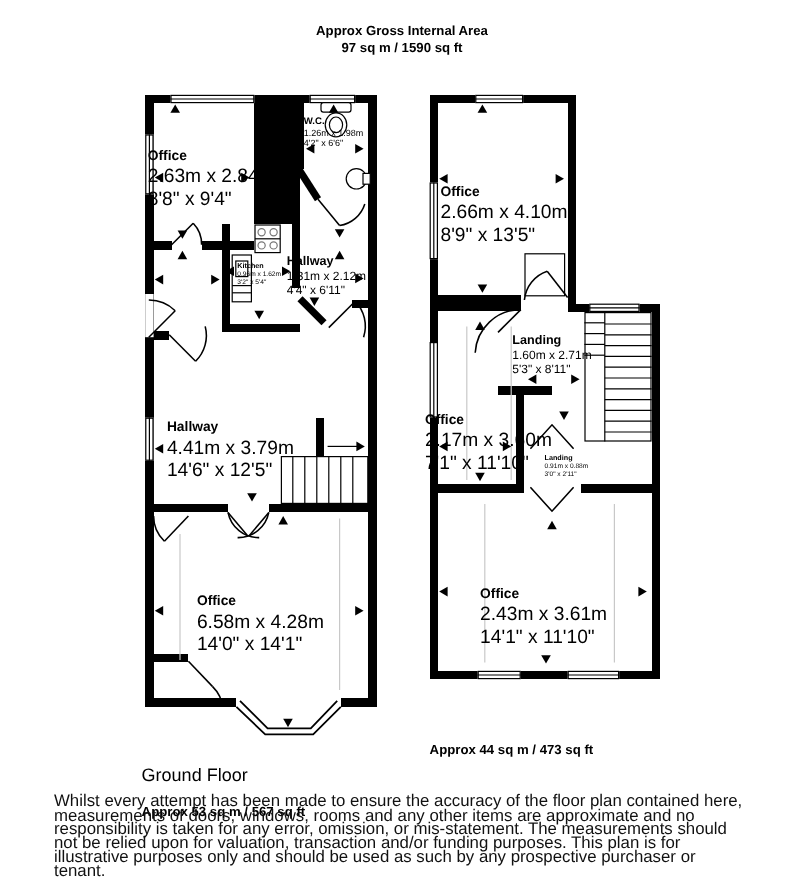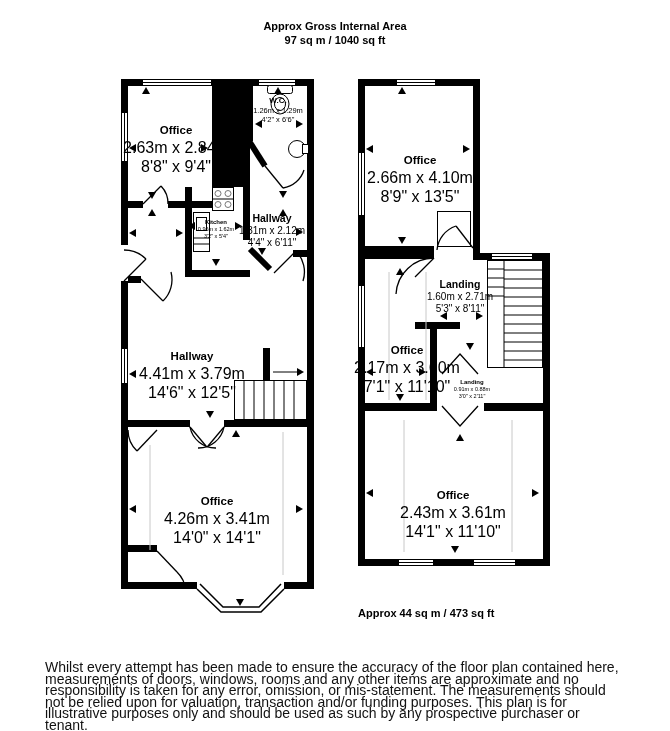--- a/index.html
+++ b/index.html
@@ -1,33 +1,33 @@
 <!DOCTYPE html>
 <html><head>
 <meta charset="utf-8">
 <style>
   html,body{margin:0;padding:0;background:#fff;}
   .page{position:relative;width:670px;height:731px;background:#ffffff;overflow:hidden;
         font-family:"Liberation Sans",sans-serif;color:#000;}
   .plan-svg{position:absolute;left:0;top:0;}
   .title{position:absolute;top:19px;left:0;right:0;text-align:center;
          font-size:11px;font-weight:bold;line-height:14px;}
-  .room-label{position:absolute;transform:translateX(-50%);text-align:center;white-space:nowrap;line-height:1.2;}
+  .room-label{position:absolute;transform:translateX(-50%);text-align:left;white-space:nowrap;line-height:1.2;}
   .room-label .rname{font-weight:bold;}
   .sz-lg .rname{font-size:11.5px;}
   .sz-lg .rdim{font-size:16px;}
   .sz-md .rname{font-size:10.5px;}
   .sz-md .rdim{font-size:10px;}
   .sz-sm .rname{font-size:8px;}
   .sz-sm .rdim{font-size:7.5px;}
   .sz-xs .rname{font-size:6px;}
   .sz-xs .rdim{font-size:5.5px;}
   .floor-label{position:absolute;}
   .floor-name{font-size:15px;}
-  .floor-area{font-size:11px;font-weight:bold;margin-top:4px;}
+  .floor-area{font-size:11px;font-weight:bold;margin-top:16px;}
   .disclaimer{position:absolute;top:662px;left:45px;width:580px;text-align:left;
               font-size:14px;line-height:11.5px;color:#111;}
 </style>
 </head>
 <body>
 
 <div class="page">
 
   <svg class="plan-svg" width="670" height="731" viewBox="0 0 670 731" xmlns="http://www.w3.org/2000/svg">
 
@@ -268,51 +268,51 @@
       <polygon points="470,350 466,343 474,343"></polygon>
       <polygon points="460,434 456,441 464,441"></polygon>
       <polygon points="366,493 373,489 373,497"></polygon>
       <polygon points="539,493 532,489 532,497"></polygon>
       <polygon points="455,553 451,546 459,546"></polygon>
     </g>
   </svg>
 
   <div class="title">
     <div>Approx Gross Internal Area</div>
-    <div>97 sq m / 1040 sq ft</div>
+    <div>97 sq m / 1590 sq ft</div>
   </div>
 
   <div class="room-label sz-lg" style="left:176px;top:124px">
     <div class="rname">Office</div>
     <div class="rdim">2.63m x 2.84m</div>
     <div class="rdim">8'8" x 9'4"</div>
   </div>
   <div class="room-label sz-sm" style="left:278px;top:96px">
     <div class="rname">W.C.</div>
-    <div class="rdim">1.26m x 1.29m</div>
+    <div class="rdim">1.26m x 1.98m</div>
     <div class="rdim">4'2" x 6'6"</div>
   </div>
   <div class="room-label sz-xs" style="left:216px;top:219px">
     <div class="rname">Kitchen</div>
     <div class="rdim">0.96m x 1.62m</div>
     <div class="rdim">3'2" x 5'4"</div>
   </div>
   <div class="room-label sz-md" style="left:272px;top:212px">
     <div class="rname">Hallway</div>
     <div class="rdim">1.31m x 2.12m</div>
     <div class="rdim">4'4" x 6'11"</div>
   </div>
   <div class="room-label sz-lg" style="left:192px;top:350px">
     <div class="rname">Hallway</div>
     <div class="rdim">4.41m x 3.79m</div>
     <div class="rdim">14'6" x 12'5"</div>
   </div>
   <div class="room-label sz-lg" style="left:217px;top:495px">
     <div class="rname">Office</div>
-    <div class="rdim">4.26m x 3.41m</div>
+    <div class="rdim">6.58m x 4.28m</div>
     <div class="rdim">14'0" x 14'1"</div>
   </div>
 
   <div class="room-label sz-lg" style="left:420px;top:154px">
     <div class="rname">Office</div>
     <div class="rdim">2.66m x 4.10m</div>
     <div class="rdim">8'9" x 13'5"</div>
   </div>
   <div class="room-label sz-md" style="left:460px;top:278px">
     <div class="rname">Landing</div>
@@ -331,15 +331,19 @@
   </div>
   <div class="room-label sz-lg" style="left:453px;top:489px">
     <div class="rname">Office</div>
     <div class="rdim">2.43m x 3.61m</div>
     <div class="rdim">14'1" x 11'10"</div>
   </div>
 
   <div class="floor-label" style="left:358px;top:603px">
     <div class="floor-area">Approx 44 sq m / 473 sq ft</div>
   </div>
+  <div class="floor-label" style="left:118px;top:638px">
+    <div class="floor-name">Ground Floor</div>
+    <div class="floor-area">Approx 53 sq m / 567 sq ft</div>
+  </div>
 
   <div class="disclaimer">Whilst every attempt has been made to ensure the accuracy of the floor plan contained here, measurements of doors, windows, rooms and any other items are approximate and no responsibility is taken for any error, omission, or mis-statement. The measurements should not be relied upon for valuation, transaction and/or funding purposes. This plan is for illustrative purposes only and should be used as such by any prospective purchaser or tenant.</div>
 </div>
 
 </body></html>

